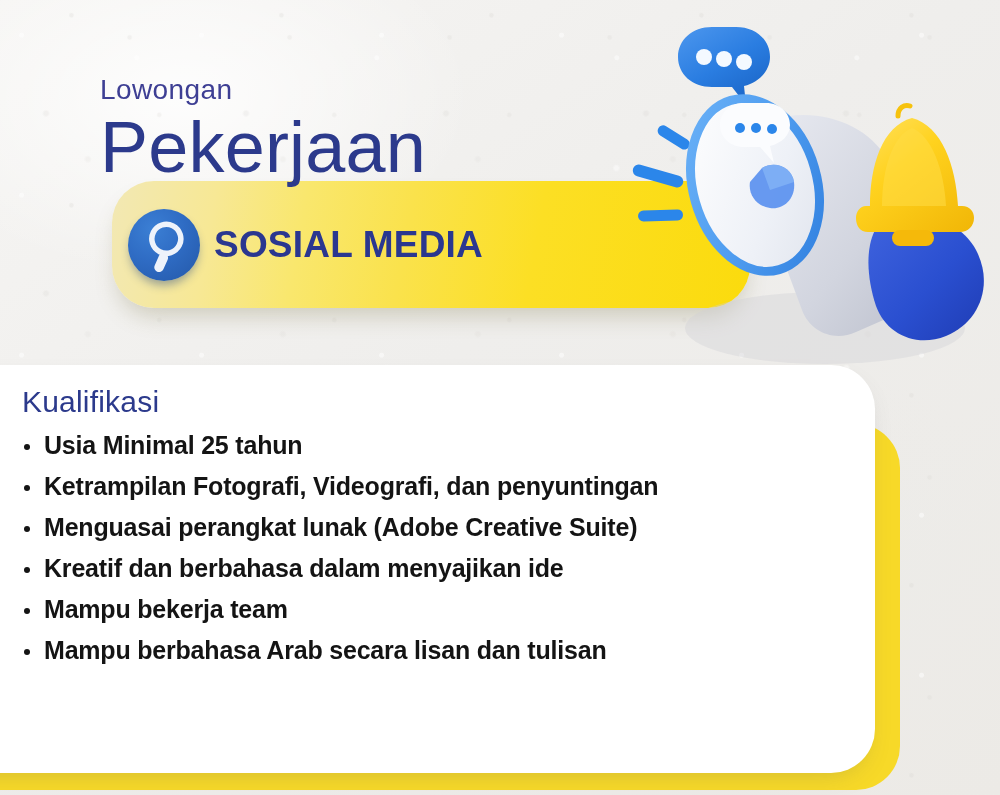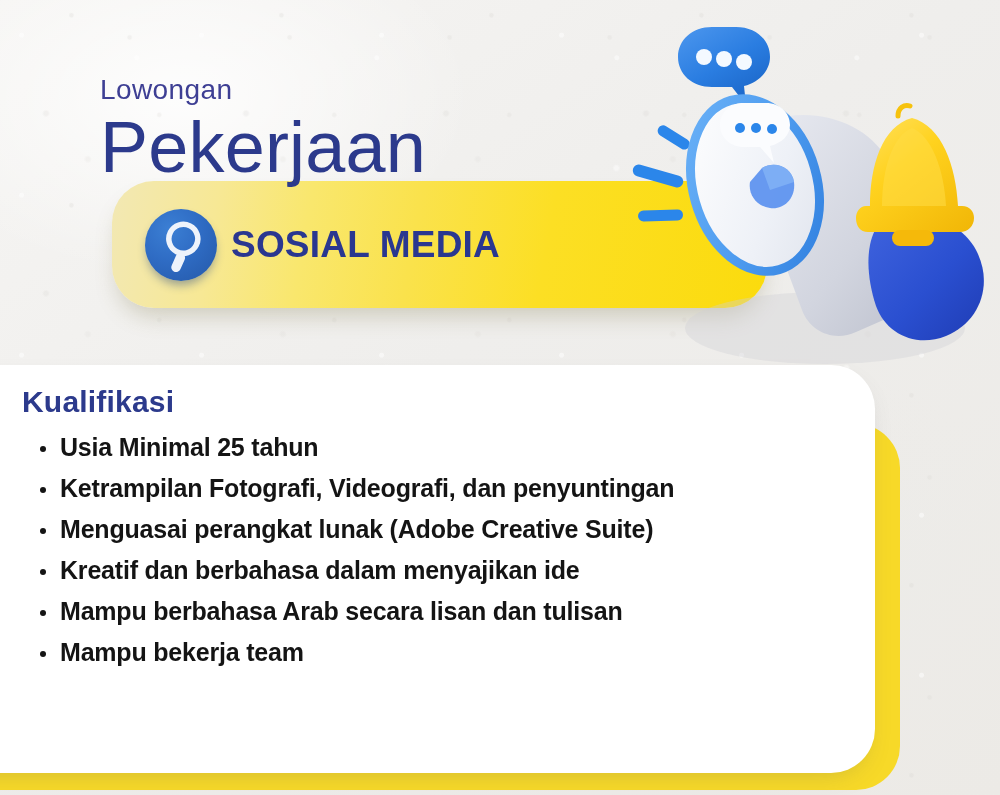--- a/index.html
+++ b/index.html
@@ -71,21 +71,20 @@
   .role-banner {
     position: absolute;
     left: 112px;
     top: 181px;
     width: 638px;
     height: 127px;
     border-radius: 42px;
     background: linear-gradient(100deg, #f3e9b0 0%, #f6e88f 18%, #f9e košt 30%, #fbe martin 40%, #fbe24a 52%, #fcdf1f 70%, #fbdc10 100%);
     box-shadow: 0 14px 22px -6px rgba(120,110,60,0.28);
     z-index: 5;
-    padding-left: 17px;
   }
   
   .role-banner {
     background: linear-gradient(100deg, #f2e8b4 0%, #f7e895 16%, #f9e76d 30%, #fae24c 46%, #fcdf24 66%, #fbdb0d 100%);
   }
   .role-banner-inner {
     position: relative;
     height: 100%;
     display: flex;
     align-items: center;
@@ -131,27 +130,27 @@
     background: #ffffff;
     border-radius: 44px;
     box-shadow: 0 10px 24px -10px rgba(90,90,90,0.25);
     z-index: 4;
     box-sizing: border-box;
     padding: 20px 40px 24px 92px;
   }
   .card-title {
     color: #2c3a8c;
     font-size: 30px;
-    font-weight: 700;
+    font-weight: 400;
     letter-spacing: 0.2px;
     margin: 0 0 14px 0;
   }
   .qual-list {
     list-style: none;
-    margin: 16px;
+    margin: 0;
     padding: 0;
   }
   .qual-item {
     position: relative;
     padding-left: 22px;
     color: #141414;
     font-size: 25px;
     font-weight: 700;
     line-height: 1.0;
     margin-bottom: 16px;
@@ -318,22 +317,22 @@
       <li class="qual-item">
         <span class="qual-bullet"></span>
         <span>Menguasai perangkat lunak (Adobe Creative Suite)</span>
       </li>
       <li class="qual-item">
         <span class="qual-bullet"></span>
         <span>Kreatif dan berbahasa dalam menyajikan ide</span>
       </li>
       <li class="qual-item">
         <span class="qual-bullet"></span>
+        <span>Mampu bekerja team</span>
+      </li>
+      <li class="qual-item">
+        <span class="qual-bullet"></span>
         <span>Mampu berbahasa Arab secara lisan dan tulisan</span>
-      </li>
-      <li class="qual-item">
-        <span class="qual-bullet"></span>
-        <span>Mampu bekerja team</span>
       </li>
     </ul>
   </div>
 
 </div>
 
 </body></html>

